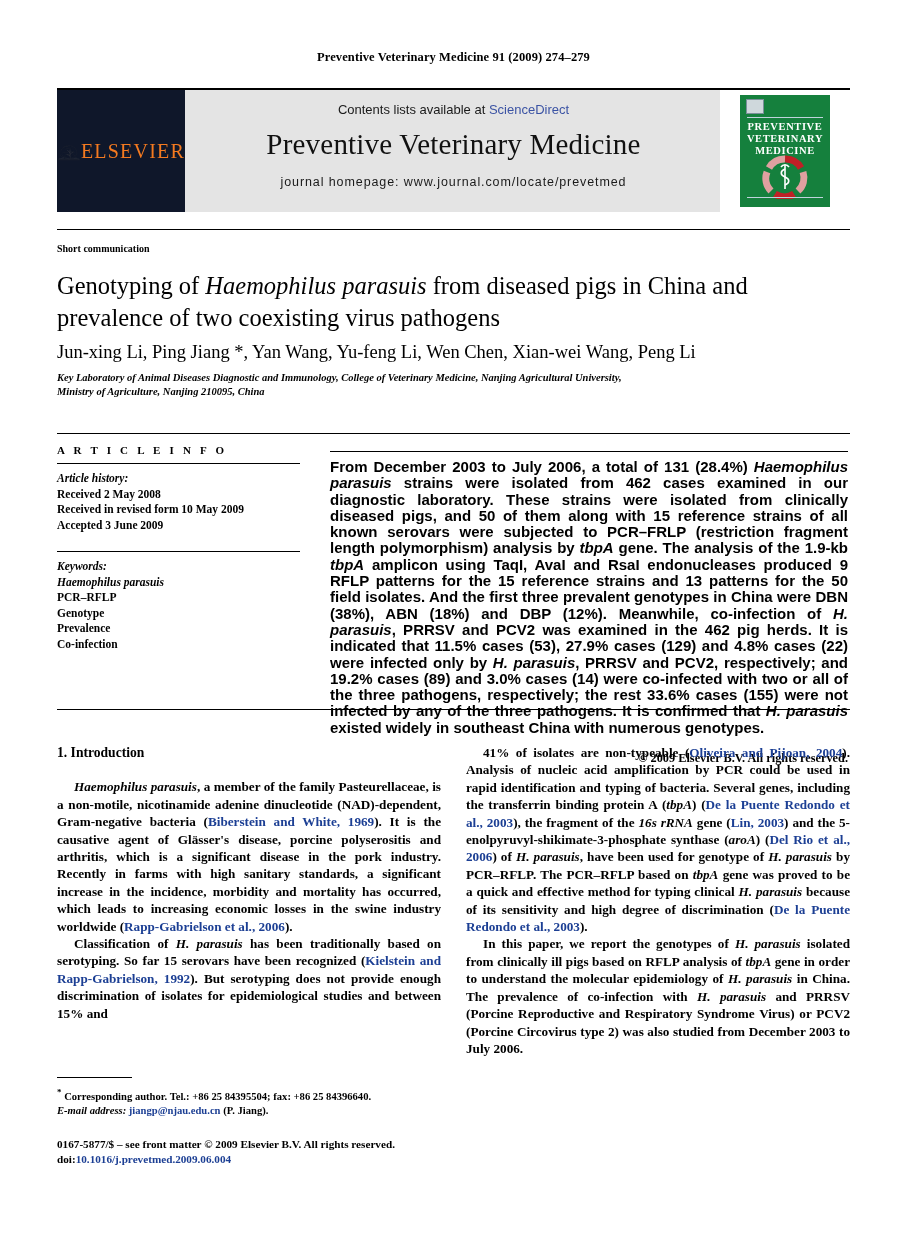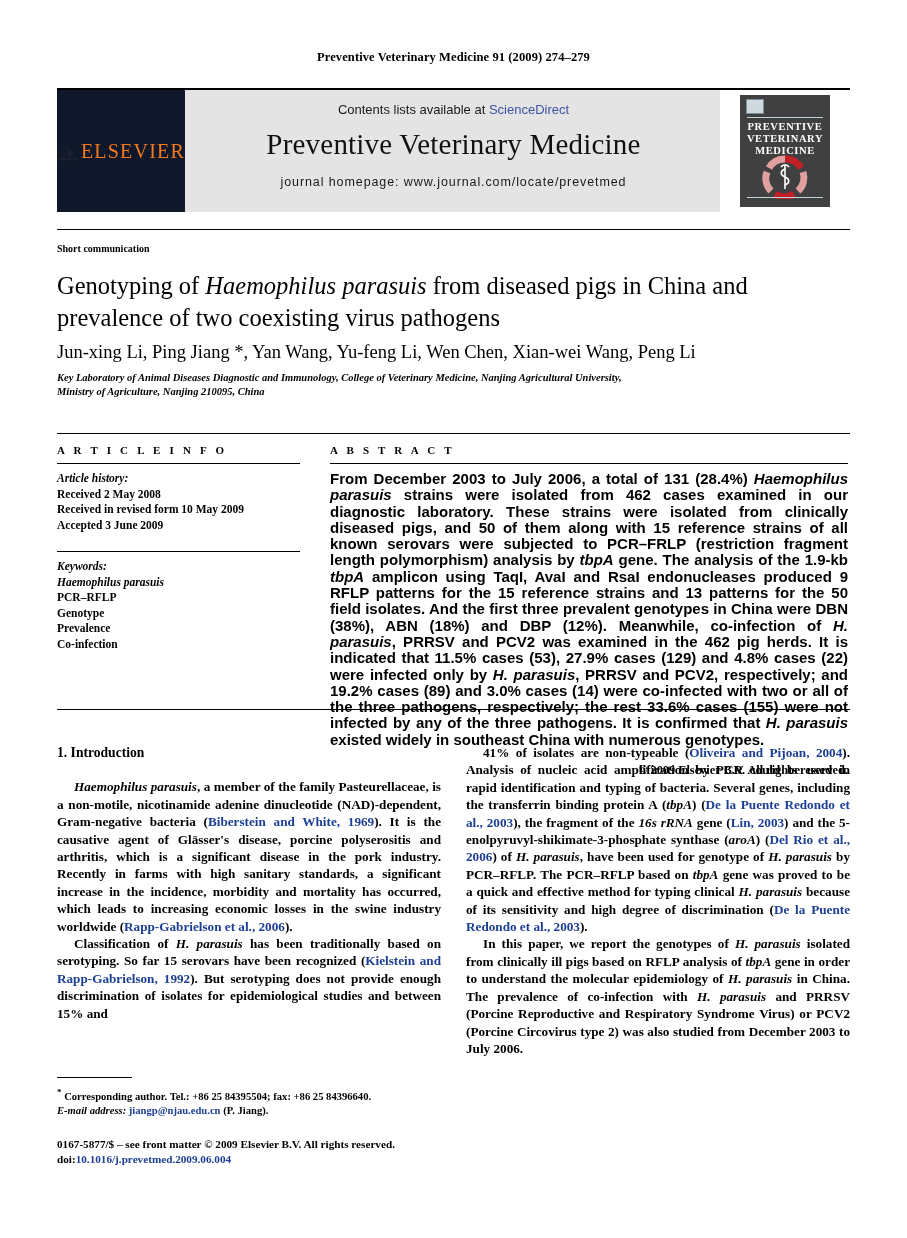--- a/index.html
+++ b/index.html
@@ -103,21 +103,21 @@
     width: 130px;
     height: 122px;
     background: #ffffff;
     display: flex;
     align-items: center;
     justify-content: center;
   }
   .cover-img {
     width: 90px;
     height: 112px;
-    background: #404040;
+    background: #15803d;
     position: relative;
     overflow: hidden;
   }
   .cover-smallbox {
     position: absolute;
     left: 6px; top: 4px;
     width: 16px; height: 13px;
     background: #cfd8dc;
     border: 1px solid #7a8f99;
   }
@@ -412,21 +412,20 @@
       <div class="ital">Keywords:</div>
       <div class="ital">Haemophilus parasuis</div>
       <div>PCR–RFLP</div>
       <div>Genotype</div>
       <div>Prevalence</div>
       <div>Co-infection</div>
     </div>
   </div>
 
   <div class="col-right-abs">
-    <div class="sec-head">A B S T R A C T</div>
     <div class="hr-small"></div>
     <div class="abs-text">From December 2003 to July 2006, a total of 131 (28.4%) <i class="sp">Haemophilus parasuis</i> strains were isolated from 462 cases examined in our diagnostic laboratory. These strains were isolated from clinically diseased pigs, and 50 of them along with 15 reference strains of all known serovars were subjected to PCR–FRLP (restriction fragment length polymorphism) analysis by <i class="sp">tbpA</i> gene. The analysis of the 1.9-kb <i class="sp">tbpA</i> amplicon using TaqI, AvaI and RsaI endonucleases produced 9 RFLP patterns for the 15 reference strains and 13 patterns for the 50 field isolates. And the first three prevalent genotypes in China were DBN (38%), ABN (18%) and DBP (12%). Meanwhile, co-infection of <i class="sp">H. parasuis</i>, PRRSV and PCV2 was examined in the 462 pig herds. It is indicated that 11.5% cases (53), 27.9% cases (129) and 4.8% cases (22) were infected only by <i class="sp">H. parasuis</i>, PRRSV and PCV2, respectively; and 19.2% cases (89) and 3.0% cases (14) were co-infected with two or all of the three pathogens, respectively; the rest 33.6% cases (155) were not infected by any of the three pathogens. It is confirmed that <i class="sp">H. parasuis</i> existed widely in southeast China with numerous genotypes.</div>
     <div class="abs-copy">© 2009 Elsevier B.V. All rights reserved.</div>
   </div>
 
   <div class="body-col left">
     <h2>1. Introduction</h2>
     <p><i class="sp">Haemophilus parasuis</i>, a member of the family Pasteurellaceae, is a non-motile, nicotinamide adenine dinucleotide (NAD)-dependent, Gram-negative bacteria (<span class="ref">Biberstein and White, 1969</span>). It is the causative agent of Glässer's disease, porcine polyserositis and arthritis, which is a significant disease in the pork industry. Recently in farms with high sanitary standards, a significant increase in the incidence, morbidity and mortality has occurred, which leads to increasing economic losses in the swine industry worldwide (<span class="ref">Rapp-Gabrielson et al., 2006</span>).</p>
     <p>Classification of <i class="sp">H. parasuis</i> has been traditionally based on serotyping. So far 15 serovars have been recognized (<span class="ref">Kielstein and Rapp-Gabrielson, 1992</span>). But serotyping does not provide enough discrimination of isolates for epidemiological studies and between 15% and</p>
   </div>

